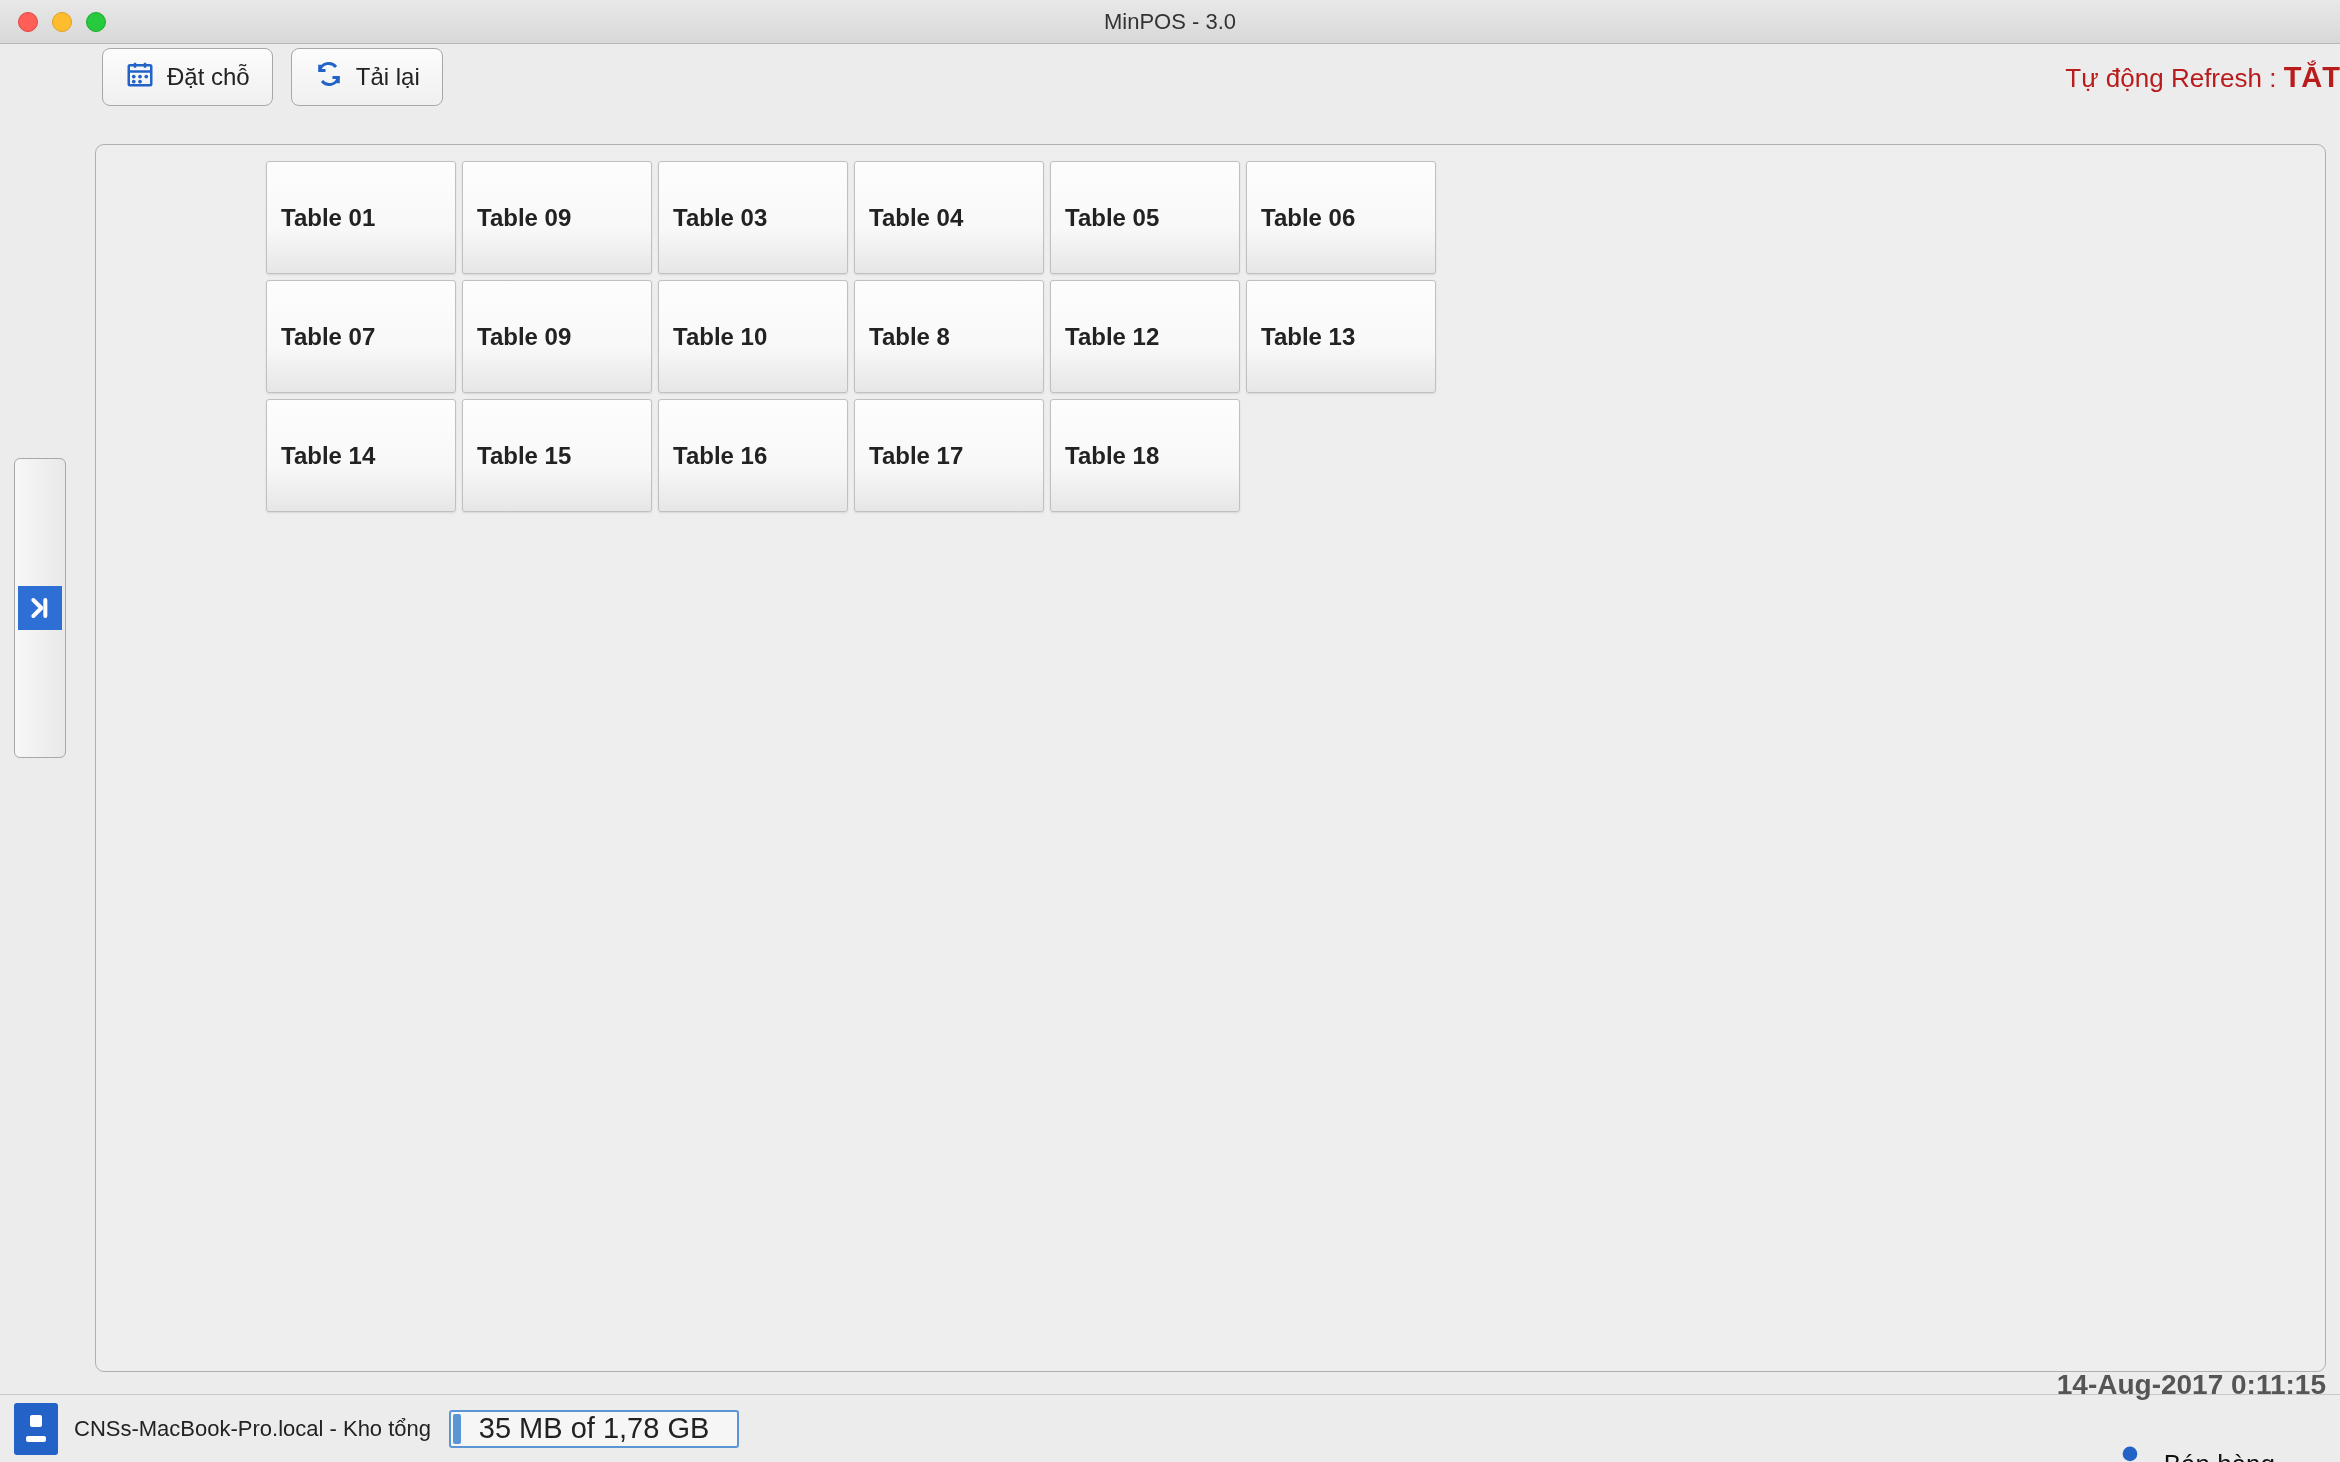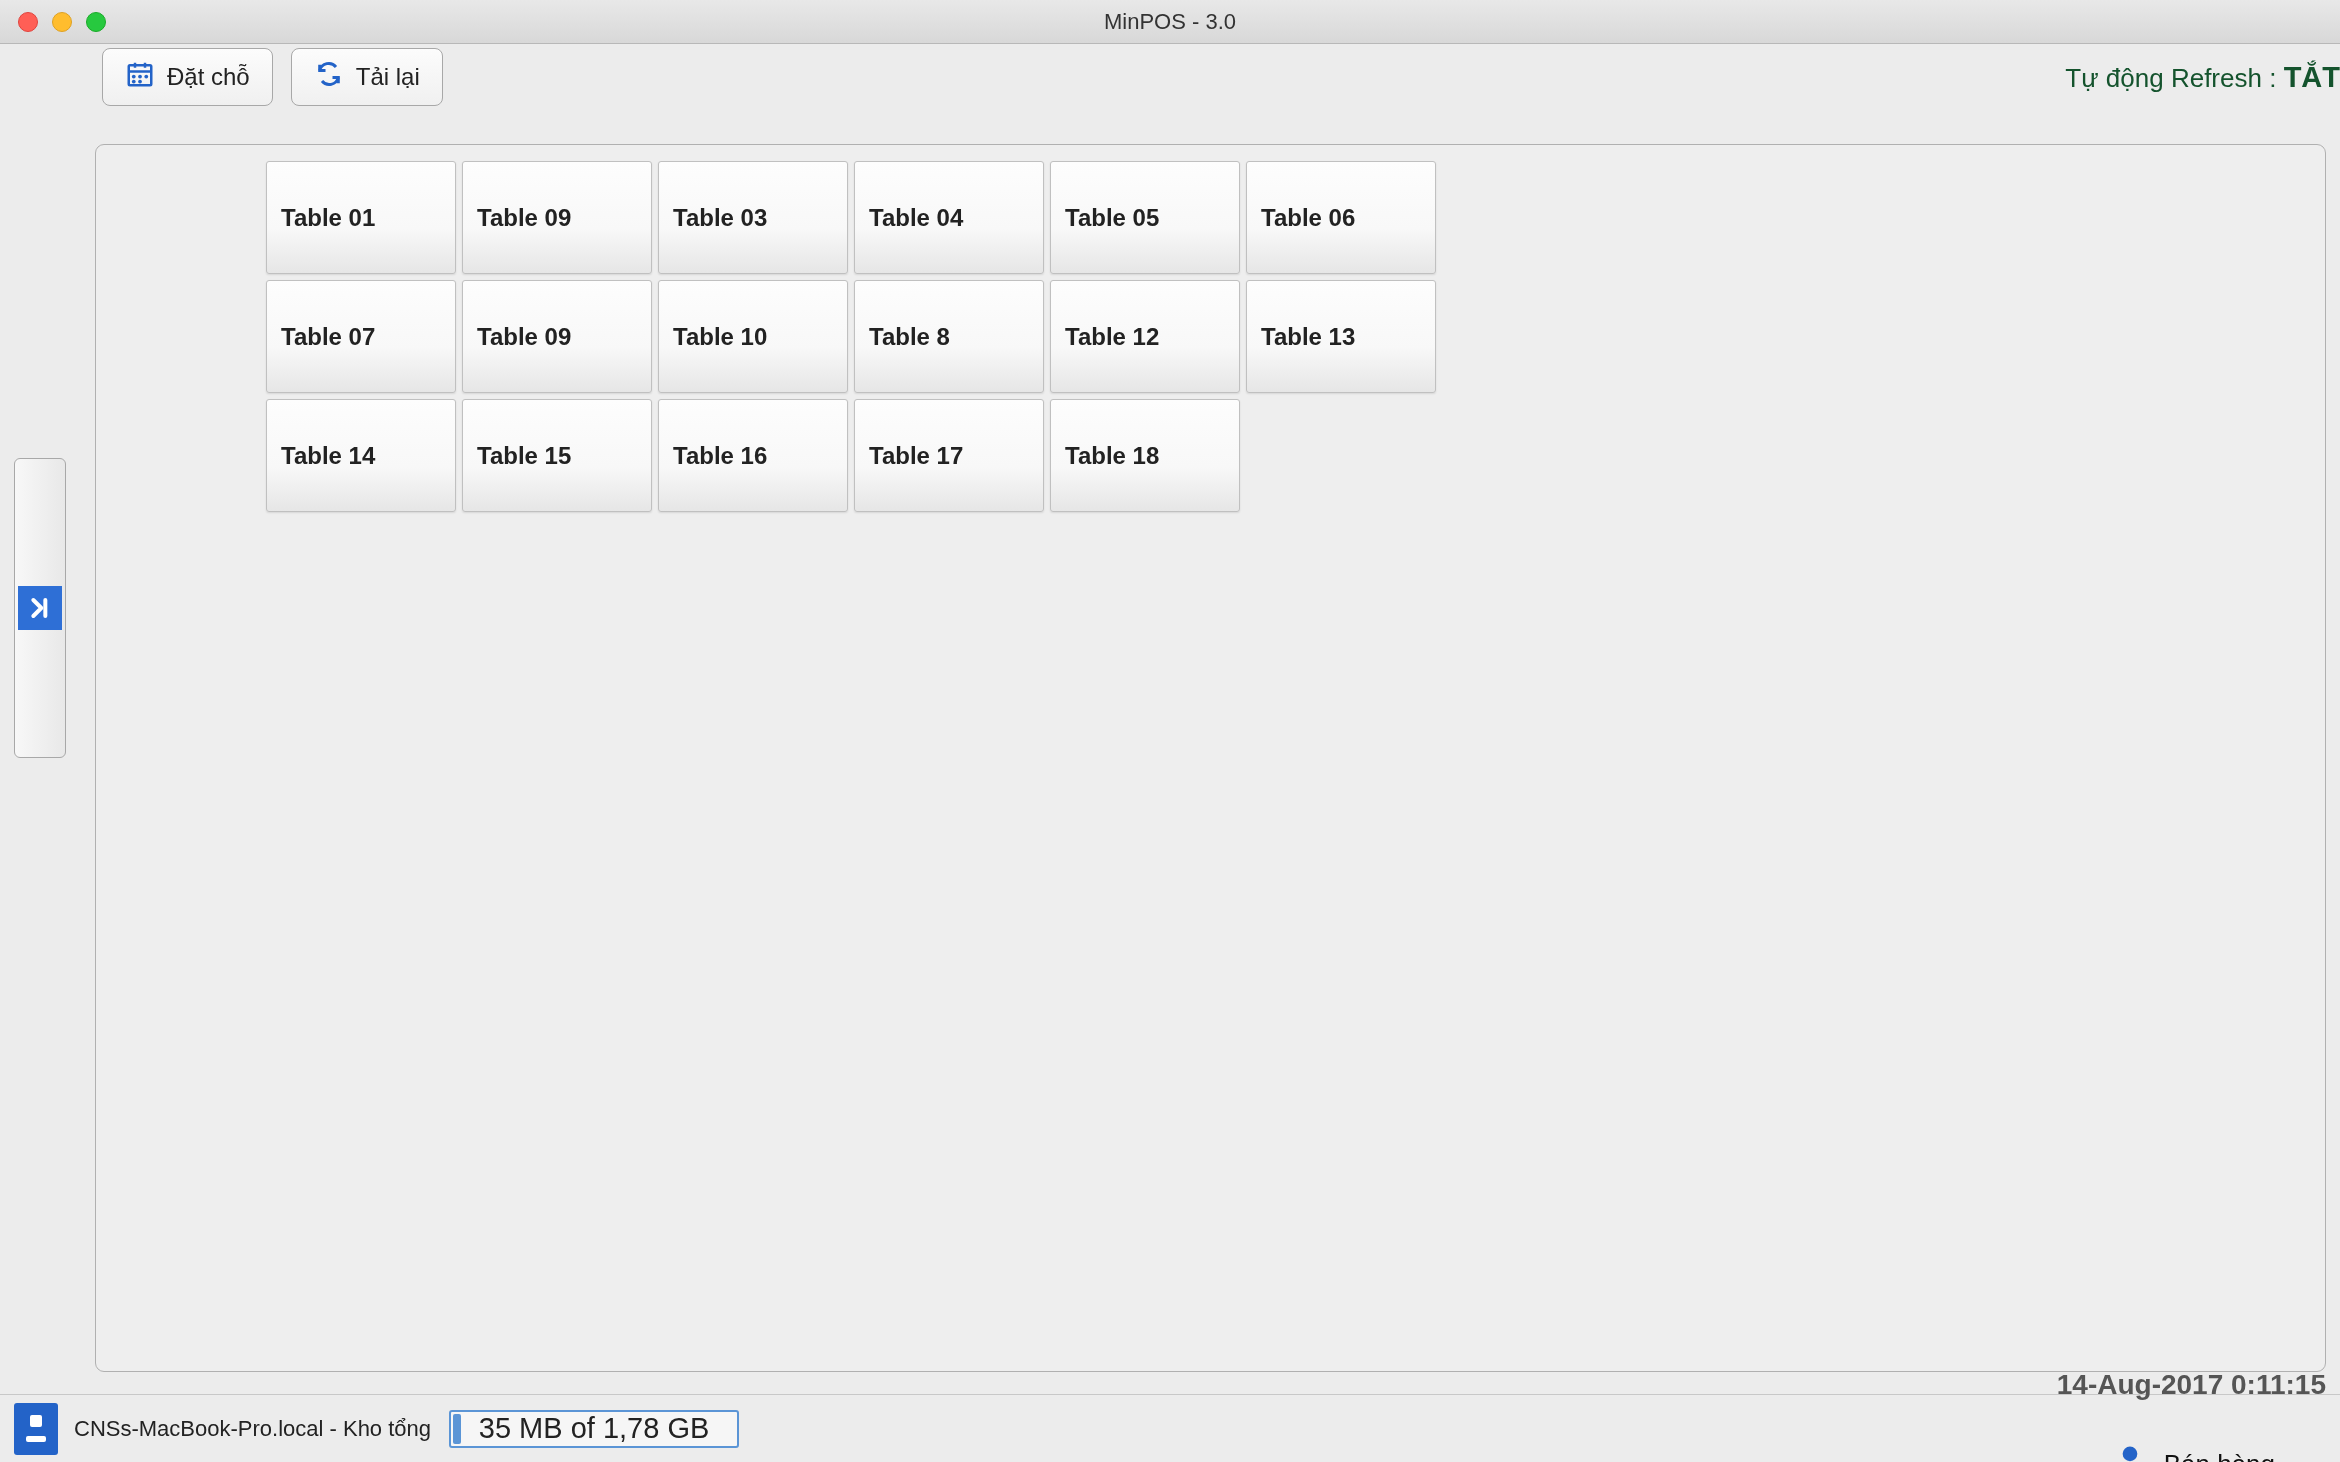--- a/index.html
+++ b/index.html
@@ -77,21 +77,21 @@
     .tool-button:nth-child(2) {
       margin-left: 0;
     }
     
     .refresh-label {
       position: absolute;
       right: 0;
       top: 50%;
       transform: translateY(-50%);
       font-size: 26px;
-      color: #14532d;
+      color: #b91c1c;
     }
     
     .refresh-label strong {
       font-weight: bold;
       font-size: 29px;
     }
     
     .main-area {
       position: absolute;
       left: 95px;

